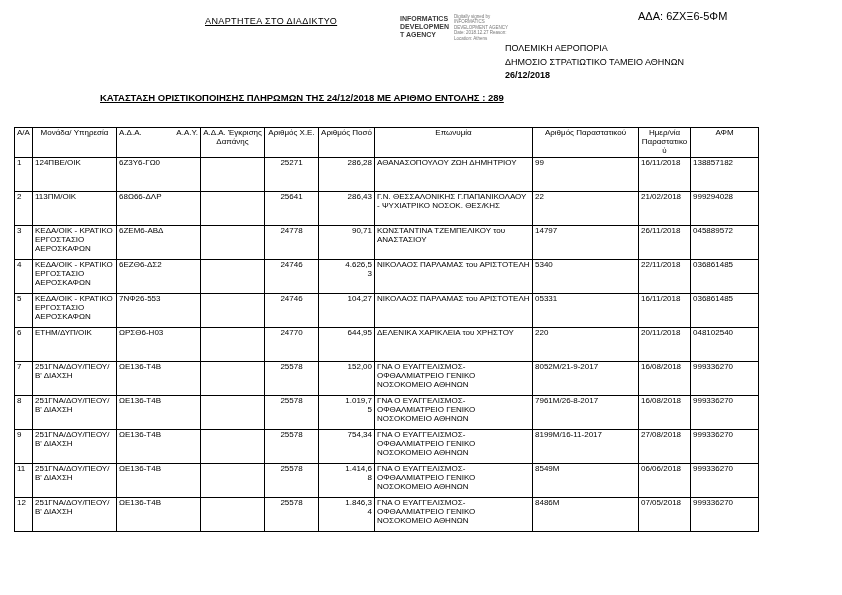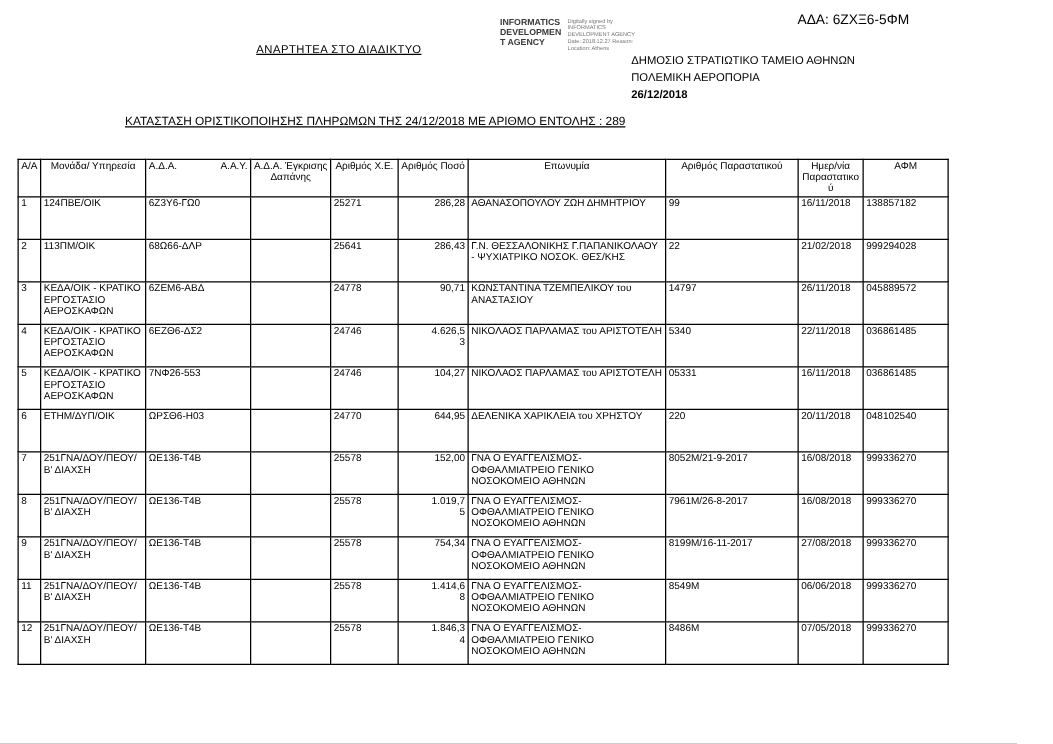--- a/index.html
+++ b/index.html
@@ -6,21 +6,21 @@
   .page{
     position:relative;
     width:842px;height:595px;
     background:#ffffff;
     font-family:"Liberation Sans", sans-serif;
     color:#000;
     overflow:hidden;
   }
   
   .posted-label{
-    position:absolute;left:205px;top:34px;
+    position:absolute;left:205px;top:16px;
     font-size:9px;text-decoration:underline;letter-spacing:.4px;
   }
   .stamp{
     position:absolute;left:400px;top:15px;
     width:52px;color:#3a3a3a;
     font-size:7px;font-weight:bold;line-height:1.15;
   }
   .stamp-details{
     position:absolute;left:454px;top:14px;
     width:60px;color:#777;
@@ -30,62 +30,62 @@
     position:absolute;left:638px;top:10px;
     font-size:11px;
   }
   .org-block{
     position:absolute;left:505px;top:42px;
     font-size:9px;line-height:1.5;
   }
   .org-block .org-date{font-weight:bold;}
   .doc-title{
     position:absolute;left:100px;top:92px;
-    font-size:9.5px;font-weight:normal;text-decoration:underline;
+    font-size:9.5px;font-weight:bold;text-decoration:underline;
   }
   
   .tbl-wrap{position:absolute;left:14px;top:127px;width:745px;}
   table{
     border-collapse:collapse;table-layout:fixed;width:745px;
     font-size:8px;line-height:1.12;
   }
   th,td{
     border:1px solid #000;
     vertical-align:top;
     padding:1px 2px;
     word-wrap:break-word;
     overflow:hidden;
   }
   th{font-weight:normal;text-align:center;height:24px;}
   td{height:31px;}
   th.h-aa{text-align:left;vertical-align:top;}
   .c-aa{text-align:left;}
   .c-amt{text-align:right;padding-left:24px;}
-  .c-xe{text-align:left;}
+  .c-xe{text-align:center;}
   .ada-aay-head{display:flex;justify-content:space-between;}
 </style>
 </head>
 <body>
 
 <div class="page">
 
   <div class="posted-label">ΑΝΑΡΤΗΤΕΑ ΣΤΟ ΔΙΑΔΙΚΤΥΟ</div>
 
   <div class="stamp">
     <div>INFORMATICS</div>
     <div>DEVELOPMEN</div>
     <div>T AGENCY</div>
   </div>
   <div class="stamp-details">Digitally signed by INFORMATICS DEVELOPMENT AGENCY Date: 2018.12.27 Reason: Location: Athens</div>
 
   <div class="ada">ΑΔΑ: 6ΖΧΞ6-5ΦΜ</div>
 
   <div class="org-block">
+    <div>ΠΟΛΕΜΙΚΗ ΑΕΡΟΠΟΡΙΑ</div>
     <div>ΔΗΜΟΣΙΟ ΣΤΡΑΤΙΩΤΙΚΟ ΤΑΜΕΙΟ ΑΘΗΝΩΝ</div>
-    <div>ΠΟΛΕΜΙΚΗ ΑΕΡΟΠΟΡΙΑ</div>
     <div class="org-date">26/12/2018</div>
   </div>
 
   <div class="doc-title">ΚΑΤΑΣΤΑΣΗ ΟΡΙΣΤΙΚΟΠΟΙΗΣΗΣ ΠΛΗΡΩΜΩΝ ΤΗΣ 24/12/2018 ΜΕ ΑΡΙΘΜΟ ΕΝΤΟΛΗΣ : 289</div>
 
   <div class="tbl-wrap">
     <table>
       <colgroup>
         <col style="width:18px">
           <col style="width:84px">

